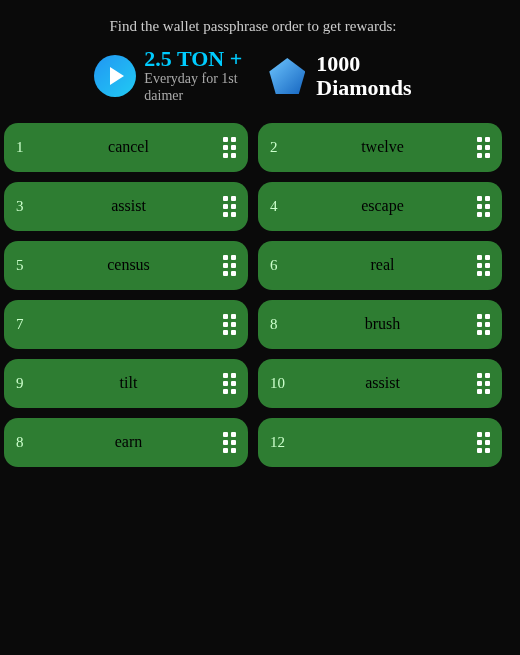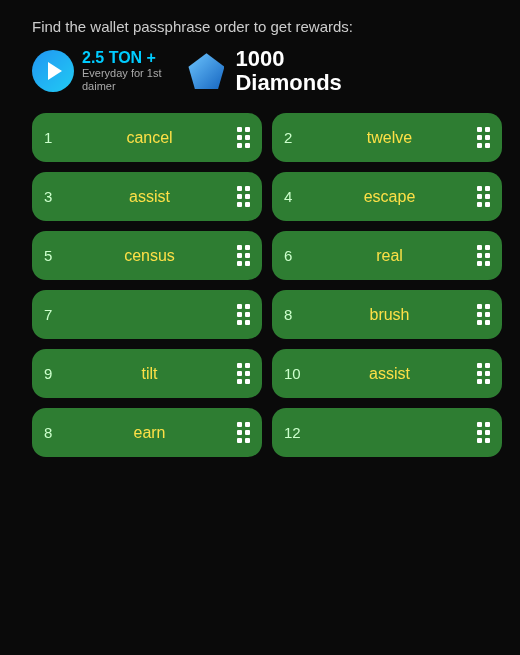--- a/index.html
+++ b/index.html
@@ -9,24 +9,25 @@
       height: 655px;
       background-color: #0a0a0a;
       font-family: 'Arial', sans-serif;
       color: white;
       overflow: hidden;
     }
 
     .container {
       width: 520px;
       height: 655px;
-      padding: 18px 18px 12px 32px;
+      padding: 18px 18px 12px 4px;
       display: flex;
       flex-direction: column;
-      align-items: flex-start;
+      align-items: center;
+      font-family: Liberation Serif, serif;
     }
 
     .header-text {
       font-size: 15px;
       color: #cccccc;
       text-align: center;
       margin-bottom: 12px;
     }
 
     .rewards-row {
@@ -60,28 +61,28 @@
       border-bottom: 9px solid transparent;
       margin-left: 3px;
     }
 
     .ton-text {
       display: flex;
       flex-direction: column;
     }
 
     .ton-amount {
-      font-size: 16px;
+      font-size: 22px;
       font-weight: bold;
       color: #00ccff;
       line-height: 1.1;
     }
 
     .ton-subtitle {
-      font-size: 11px;
+      font-size: 14px;
       color: #aaaaaa;
       line-height: 1.2;
     }
 
     .reward-diamonds {
       display: flex;
       align-items: center;
       gap: 8px;
     }
 
@@ -128,21 +129,21 @@
     .word-number {
       font-size: 15px;
       color: #ccffcc;
       font-weight: normal;
       min-width: 18px;
     }
 
     .word-label {
       flex: 1;
       font-size: 16px;
-      color: #fde047;
+      color: #000000;
       text-align: center;
       font-weight: 400;
     }
 
     .drag-handle {
       display: grid;
       grid-template-columns: 1fr 1fr;
       gap: 3px;
       margin-left: auto;
     }

